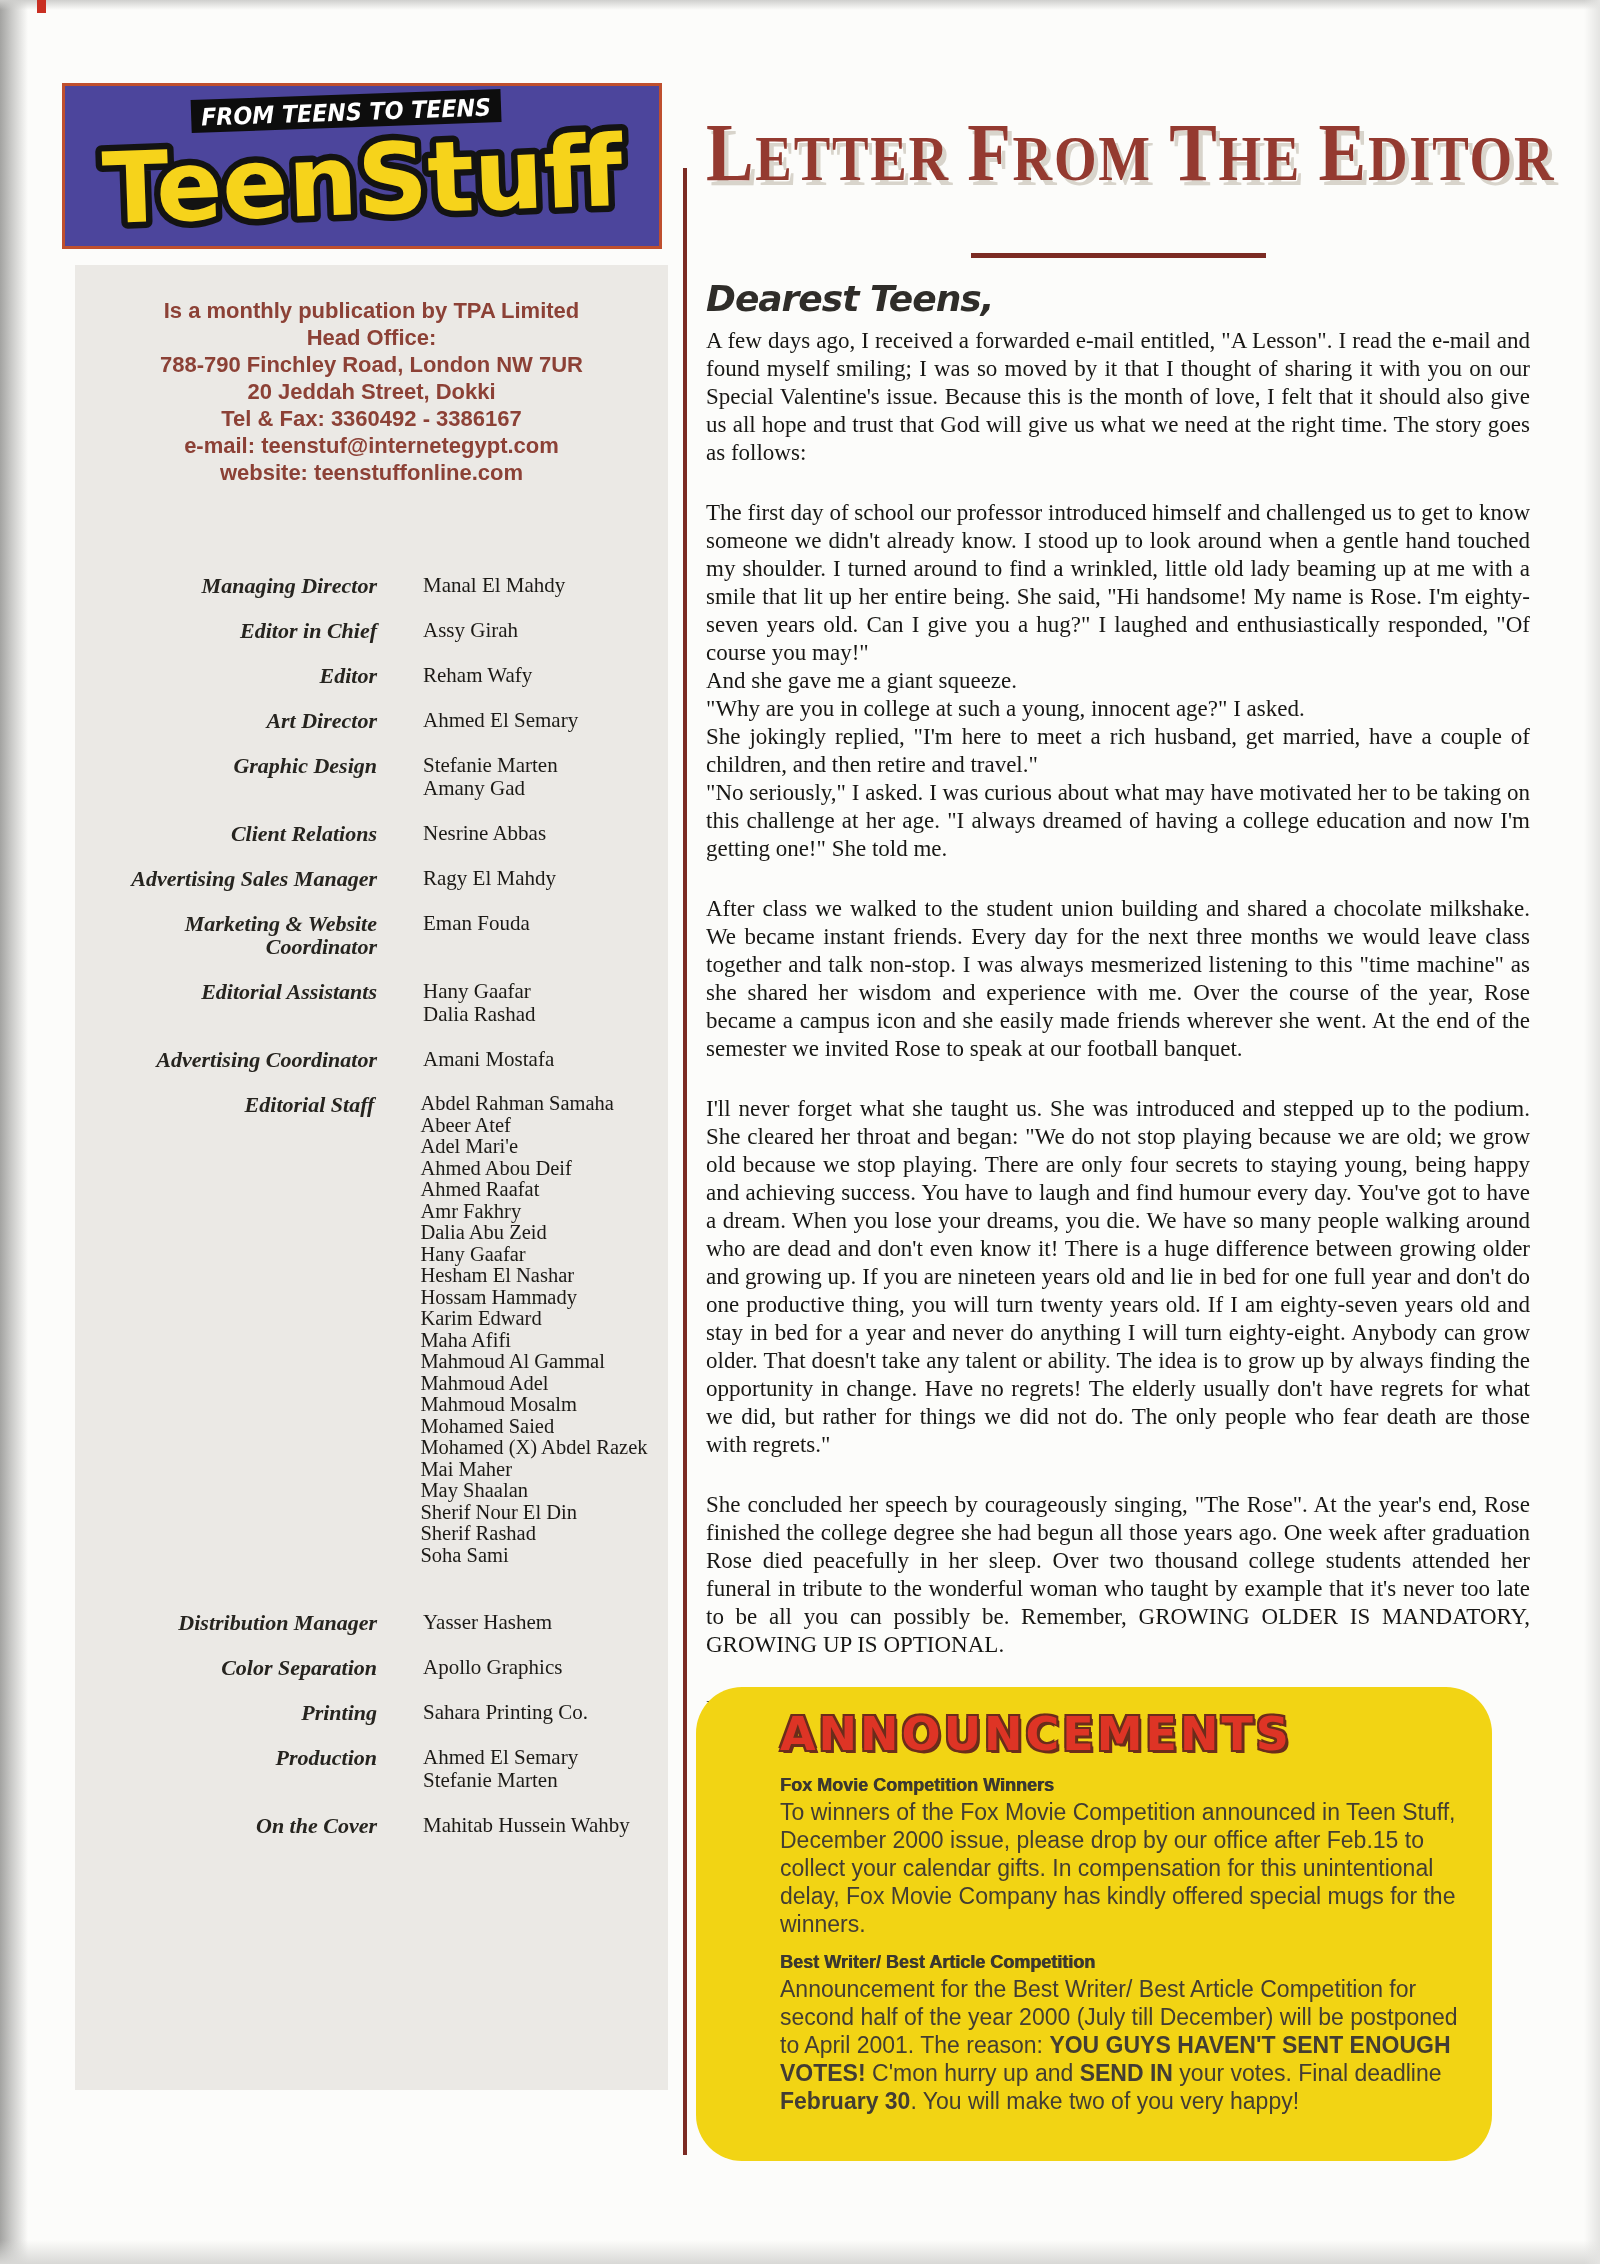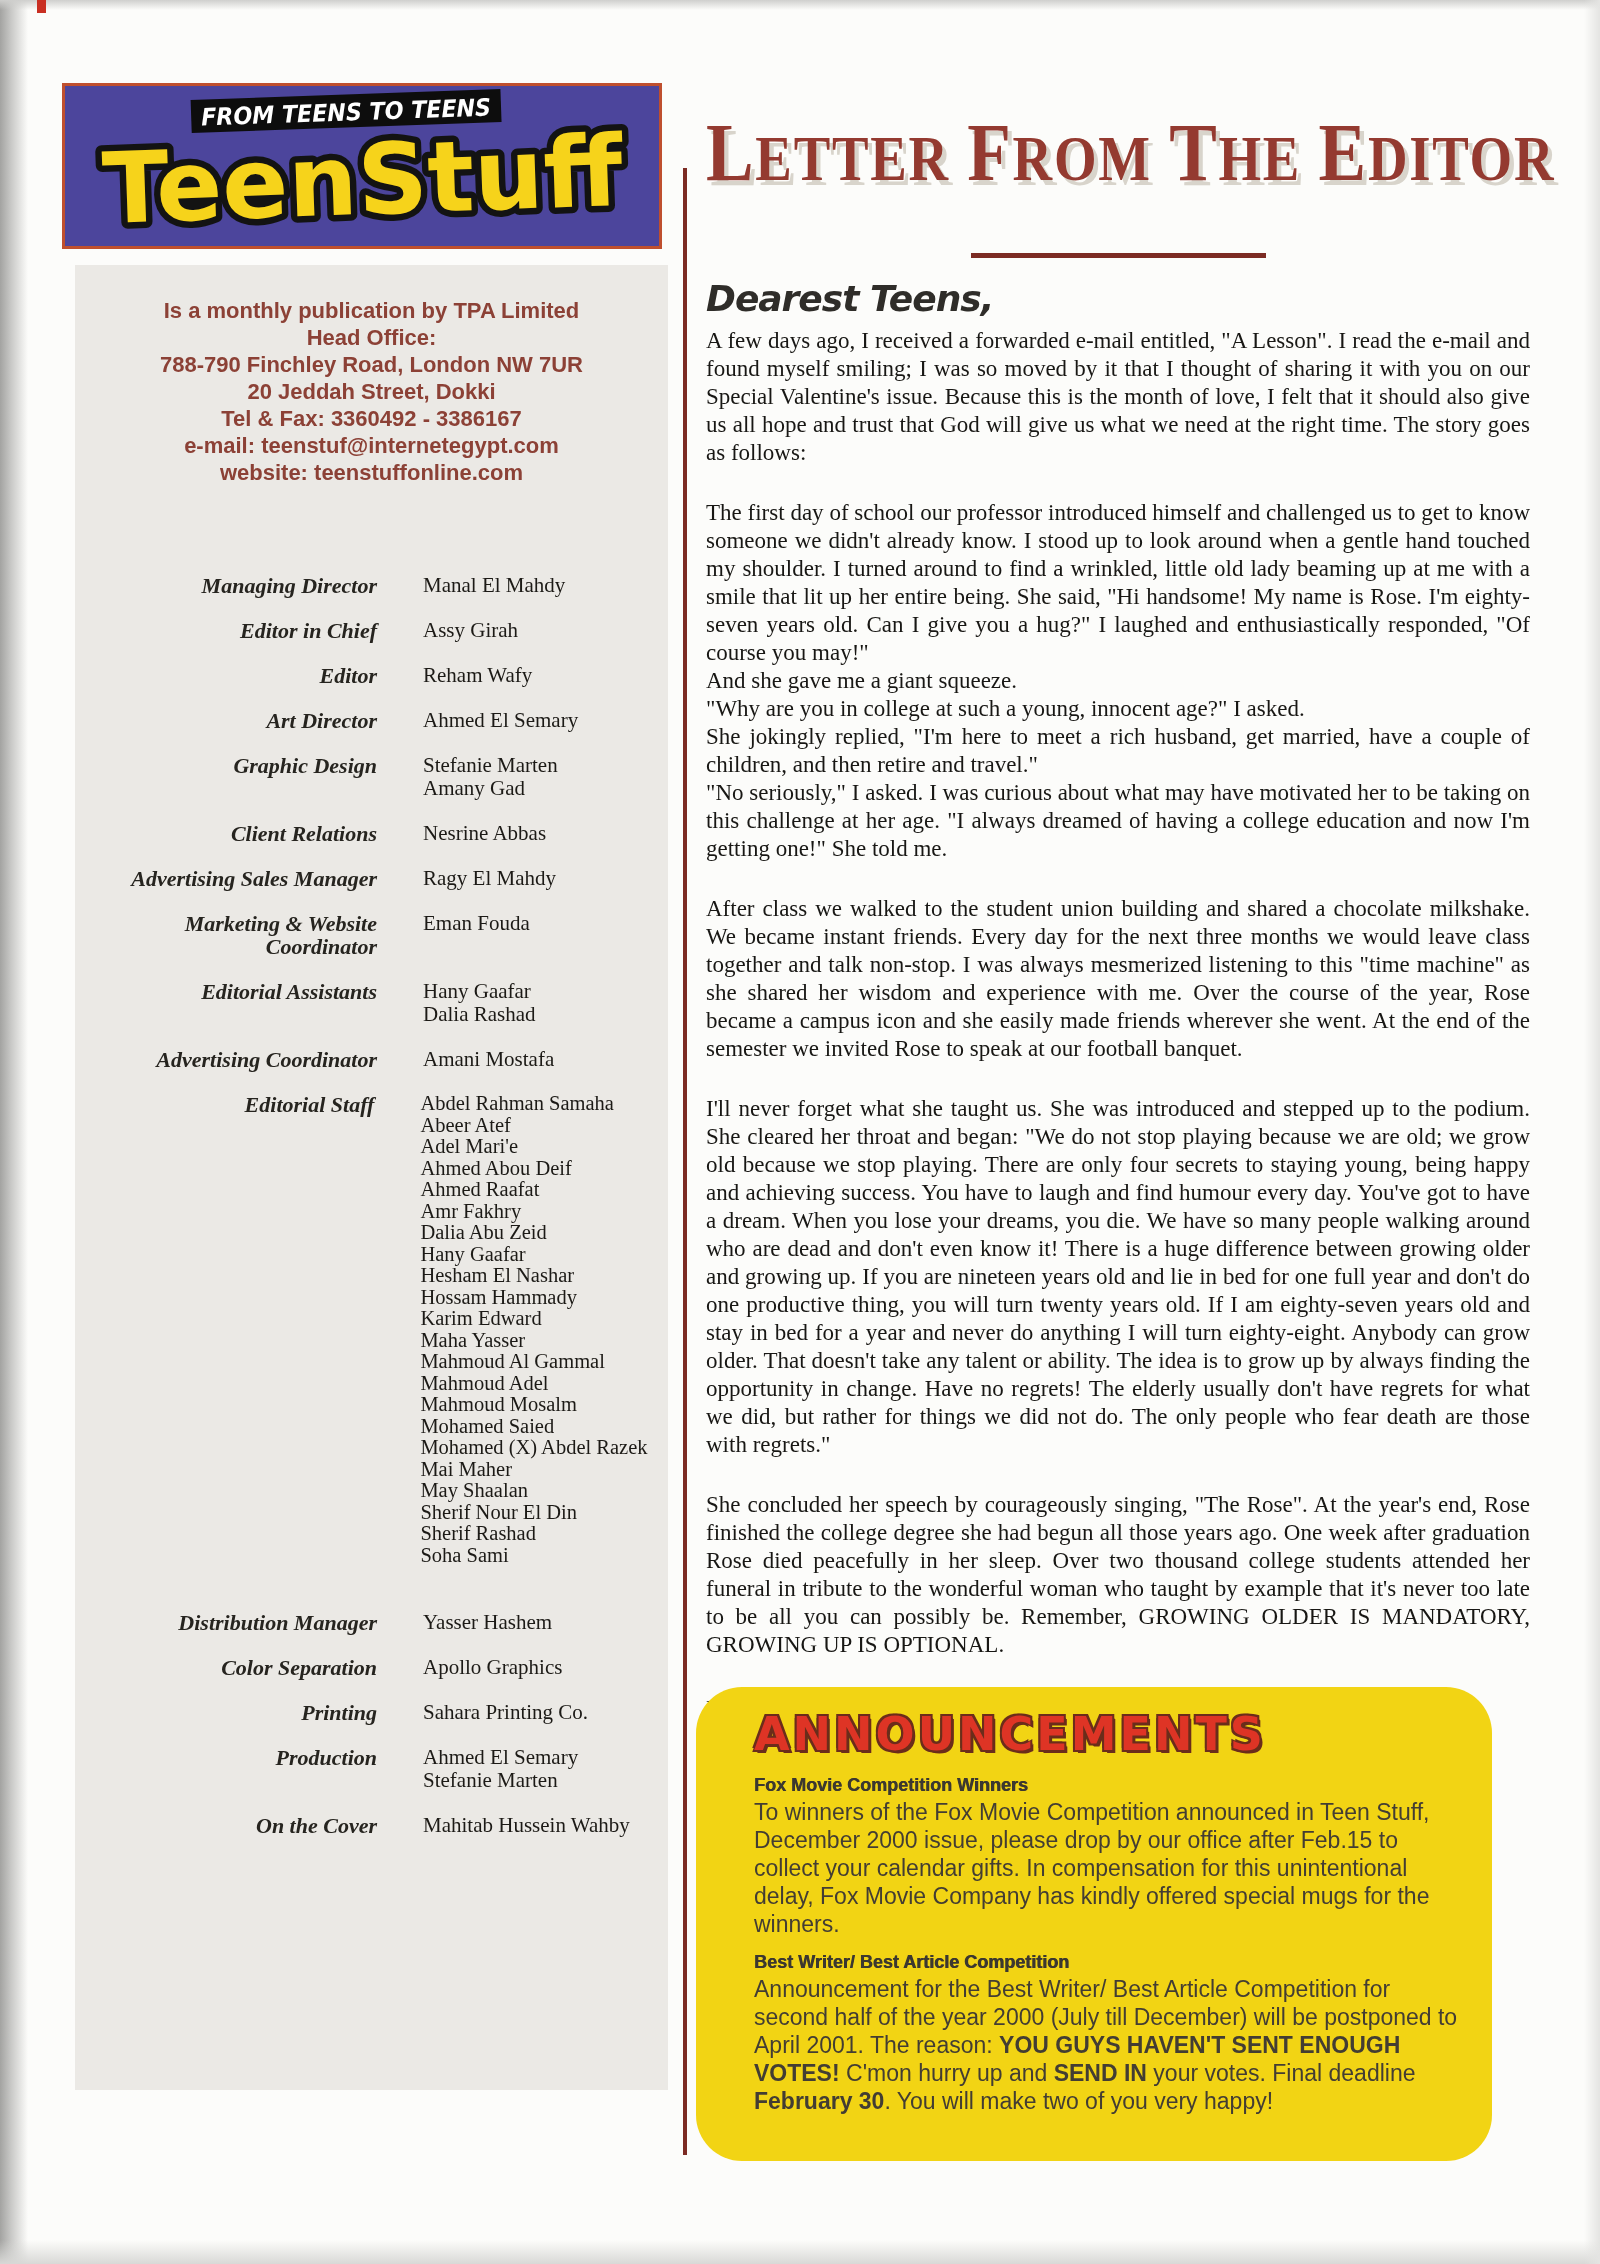--- a/index.html
+++ b/index.html
@@ -57,21 +57,21 @@
   .story{margin-top:32px !important;white-space:pre-line;}
   .closing{margin-top:36px !important;}
   .sig-row{display:flex;justify-content:flex-end;align-items:flex-end;
     margin-top:4px;padding-right:100px;}
   .sig-prefix{font-size:27px;}
   .sig-name{margin-left:8px;transform:rotate(-3deg);}
 
   
   .announcements{position:absolute;left:696px;top:1687px;width:796px;height:474px;
     box-sizing:border-box;background:var(--ann-yellow);border-radius:46px;
-    padding:20px 30px 20px 58px;font-family:"Liberation Sans",sans-serif;}
+    padding:20px 30px 20px 84px;font-family:"Liberation Sans",sans-serif;}
   .ann-title{font-family:"DejaVu Sans",sans-serif;font-weight:bold;font-size:46px;
     letter-spacing:3px;color:var(--ann-red);
     text-shadow:-2px -2px 0 #6b2d1b,2px -2px 0 #6b2d1b,-2px 2px 0 #6b2d1b,2px 2px 0 #6b2d1b,3px 3px 0 #6b2d1b;}
   .ann-head{margin-top:14px;font-size:18px;font-weight:bold;color:#3c3830;
     text-shadow:.6px 0 0 #3c3830;}
   .ann-body{margin:2px 0 0;font-size:23px;line-height:28px;color:var(--ann-ink);}
   .ann-section{margin-bottom:12px;}
 </style>
 </head>
 <body>
@@ -173,21 +173,21 @@
             <div class="m-name">Abeer Atef</div>
             <div class="m-name">Adel Mari'e</div>
             <div class="m-name">Ahmed Abou Deif</div>
             <div class="m-name">Ahmed Raafat</div>
             <div class="m-name">Amr Fakhry</div>
             <div class="m-name">Dalia Abu Zeid</div>
             <div class="m-name">Hany Gaafar</div>
             <div class="m-name">Hesham El Nashar</div>
             <div class="m-name">Hossam Hammady</div>
             <div class="m-name">Karim Edward</div>
-            <div class="m-name">Maha Yasser</div>
+            <div class="m-name">Maha Afifi</div>
             <div class="m-name">Mahmoud Al Gammal</div>
             <div class="m-name">Mahmoud Adel</div>
             <div class="m-name">Mahmoud Mosalm</div>
             <div class="m-name">Mohamed Saied</div>
             <div class="m-name">Mohamed (X) Abdel Razek</div>
             <div class="m-name">Mai Maher</div>
             <div class="m-name">May Shaalan</div>
             <div class="m-name">Sherif Nour El Din</div>
             <div class="m-name">Sherif Rashad</div>
             <div class="m-name">Soha Sami</div>

